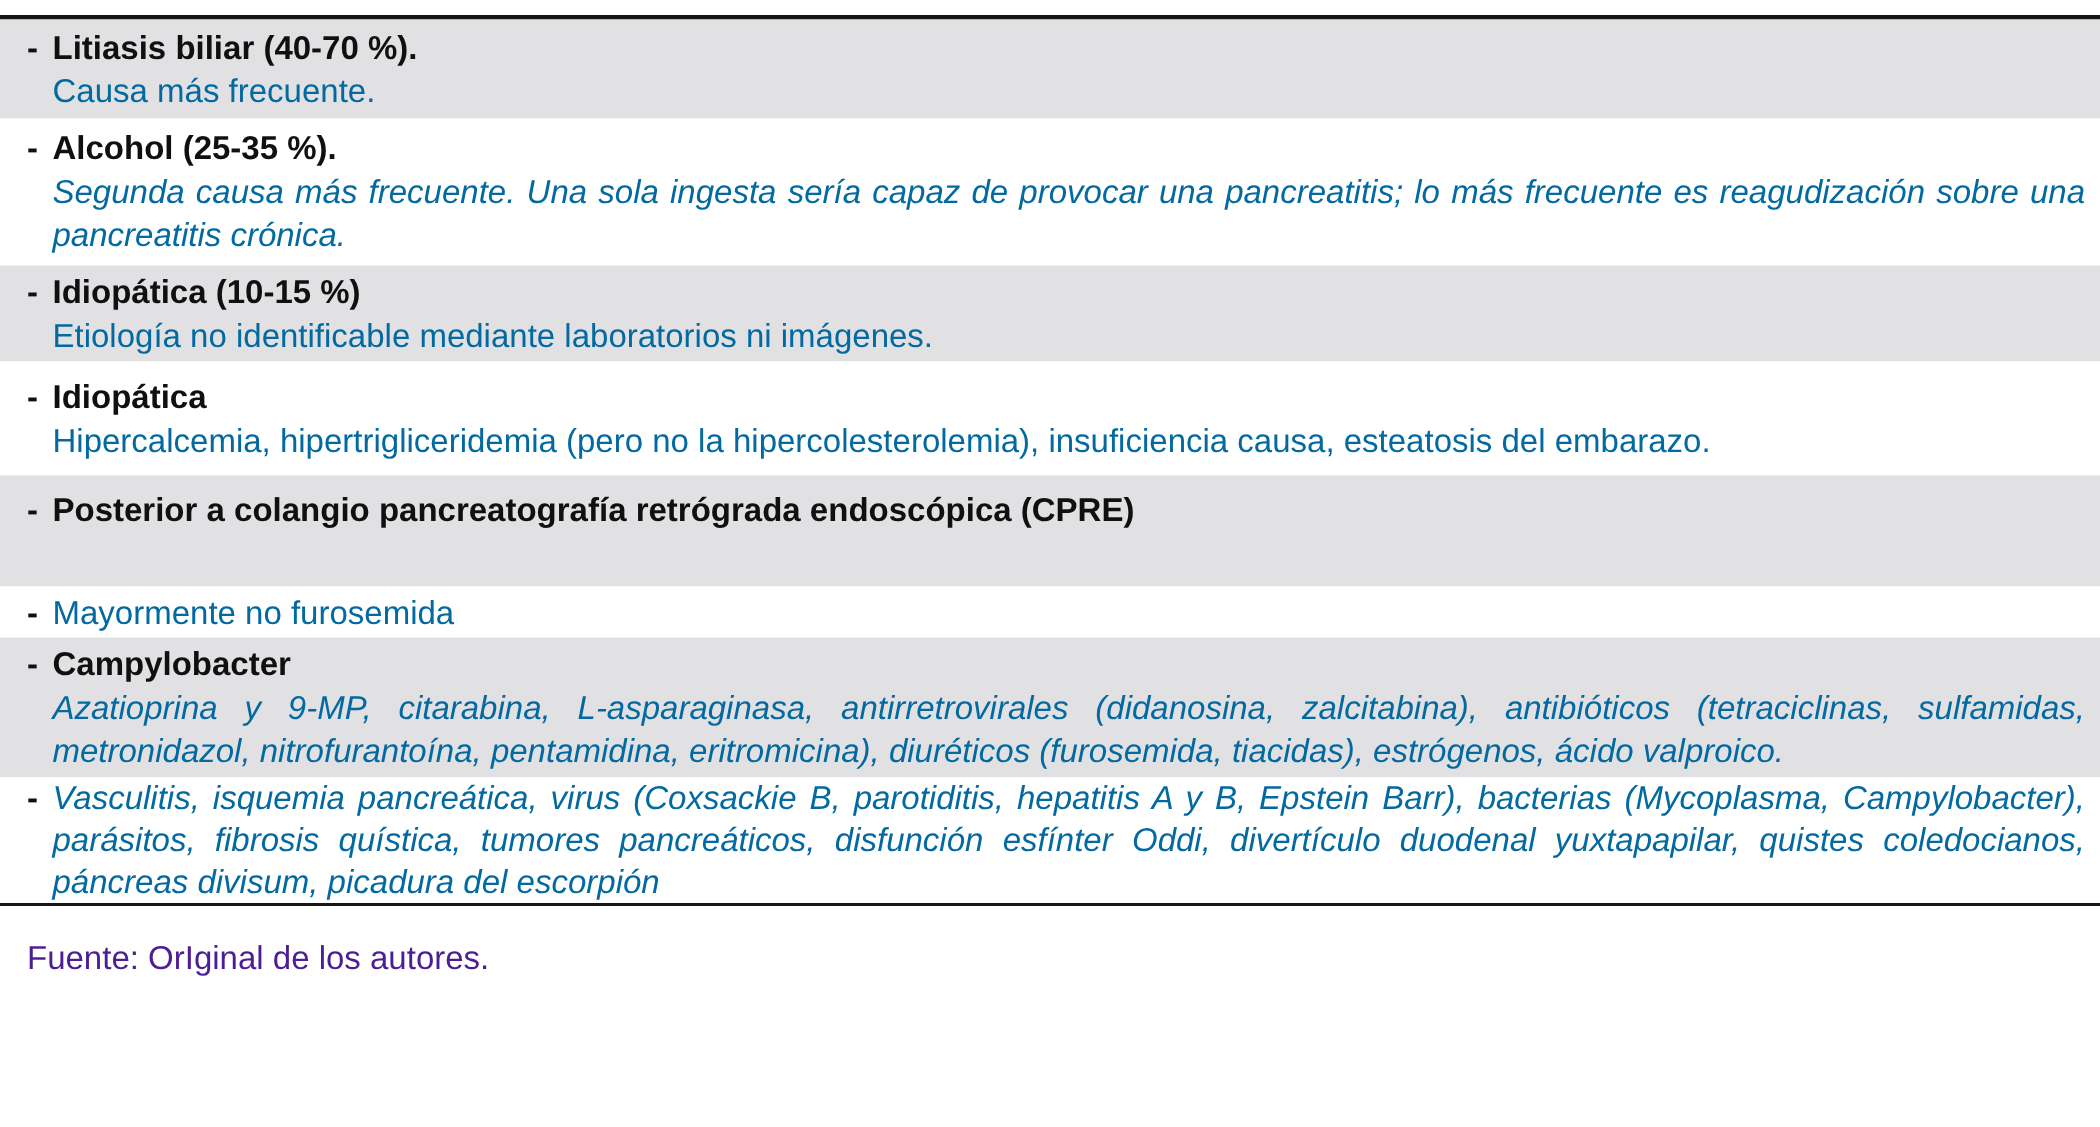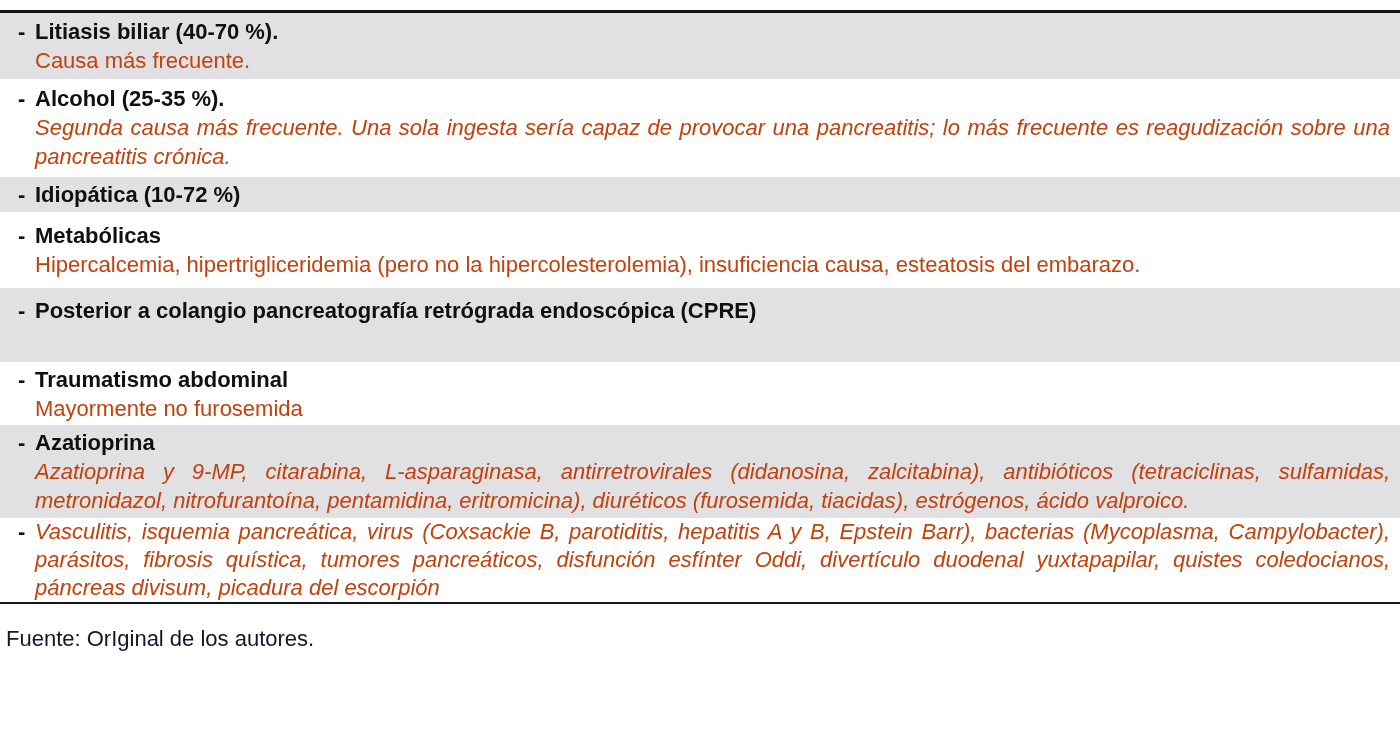--- a/index.html
+++ b/index.html
@@ -44,37 +44,37 @@
   .r7 .dash { top: 0px; }
   .cell {
     margin-left: 35px;
     margin-right: 10px;
     line-height: 29px;
   }
   .title {
     font-weight: bold;
     color: #101010;
   }
-  .row-body { color: #c2410c; }
+  .row-body { color: #0369a1; }
   .just .row-body { text-align: justify; font-style: italic; }
   .r0 { padding: 4px 0; }
   .r1 { padding: 5px 0 6px 0; }
   .r2 { padding: 3px 0; }
   .r3 { padding: 9px 0; }
   .r4 { padding: 8px 0 37px 0; }
   .r5 { padding: 3px 0 2px 0; }
   .r6 { padding: 3px 0; }
   .r7 { padding: 0; }
   .r7 .cell { line-height: 28px; }
   .r7 .dash { line-height: 28px; }
   .footer {
     margin-top: 22px;
-    margin-left: 6px;
+    margin-left: 18px;
     font-size: 22px;
-    color: #0f172a;
+    color: #4c1d95;
   }
 </style>
 </head>
 <body>
 
 <div class="table-wrap">
 
   <div class="row shade r0">
     <span class="dash">-</span>
     <div class="cell">
@@ -87,51 +87,51 @@
     <span class="dash">-</span>
     <div class="cell">
       <div class="title">Alcohol (25-35 %).</div>
       <div class="row-body">Segunda causa más frecuente. Una sola ingesta sería capaz de provocar una pancreatitis; lo más frecuente es reagudización sobre una pancreatitis crónica.</div>
     </div>
   </div>
 
   <div class="row shade r2">
     <span class="dash">-</span>
     <div class="cell">
-      <div class="title">Idiopática (10-72 %)</div>
+      <div class="title">Idiopática (10-15 %)</div>
+      <div class="row-body">Etiología no identificable mediante laboratorios ni imágenes.</div>
     </div>
   </div>
 
   <div class="row plain r3">
     <span class="dash">-</span>
     <div class="cell">
-      <div class="title">Metabólicas</div>
+      <div class="title">Idiopática</div>
       <div class="row-body">Hipercalcemia, hipertrigliceridemia (pero no la hipercolesterolemia), insuficiencia causa, esteatosis del embarazo.</div>
     </div>
   </div>
 
   <div class="row shade r4">
     <span class="dash">-</span>
     <div class="cell">
       <div class="title">Posterior a colangio pancreatografía retrógrada endoscópica (CPRE)</div>
     </div>
   </div>
 
   <div class="row plain r5">
     <span class="dash">-</span>
     <div class="cell">
-      <div class="title">Traumatismo abdominal</div>
       <div class="row-body">Mayormente no furosemida</div>
     </div>
   </div>
 
   <div class="row shade r6 just">
     <span class="dash">-</span>
     <div class="cell">
-      <div class="title">Azatioprina</div>
+      <div class="title">Campylobacter</div>
       <div class="row-body">Azatioprina y 9-MP, citarabina, L-asparaginasa, antirretrovirales (didanosina, zalcitabina), antibióticos (tetraciclinas, sulfamidas, metronidazol, nitrofurantoína, pentamidina, eritromicina), diuréticos (furosemida, tiacidas), estrógenos, ácido valproico.</div>
     </div>
   </div>
 
   <div class="row plain r7 just">
     <span class="dash">-</span>
     <div class="cell">
       <div class="row-body">Vasculitis, isquemia pancreática, virus (Coxsackie B, parotiditis, hepatitis A y B, Epstein Barr), bacterias (Mycoplasma, Campylobacter), parásitos, fibrosis quística, tumores pancreáticos, disfunción esfínter Oddi, divertículo duodenal yuxtapapilar, quistes coledocianos, páncreas divisum, picadura del escorpión</div>
     </div>
   </div>

